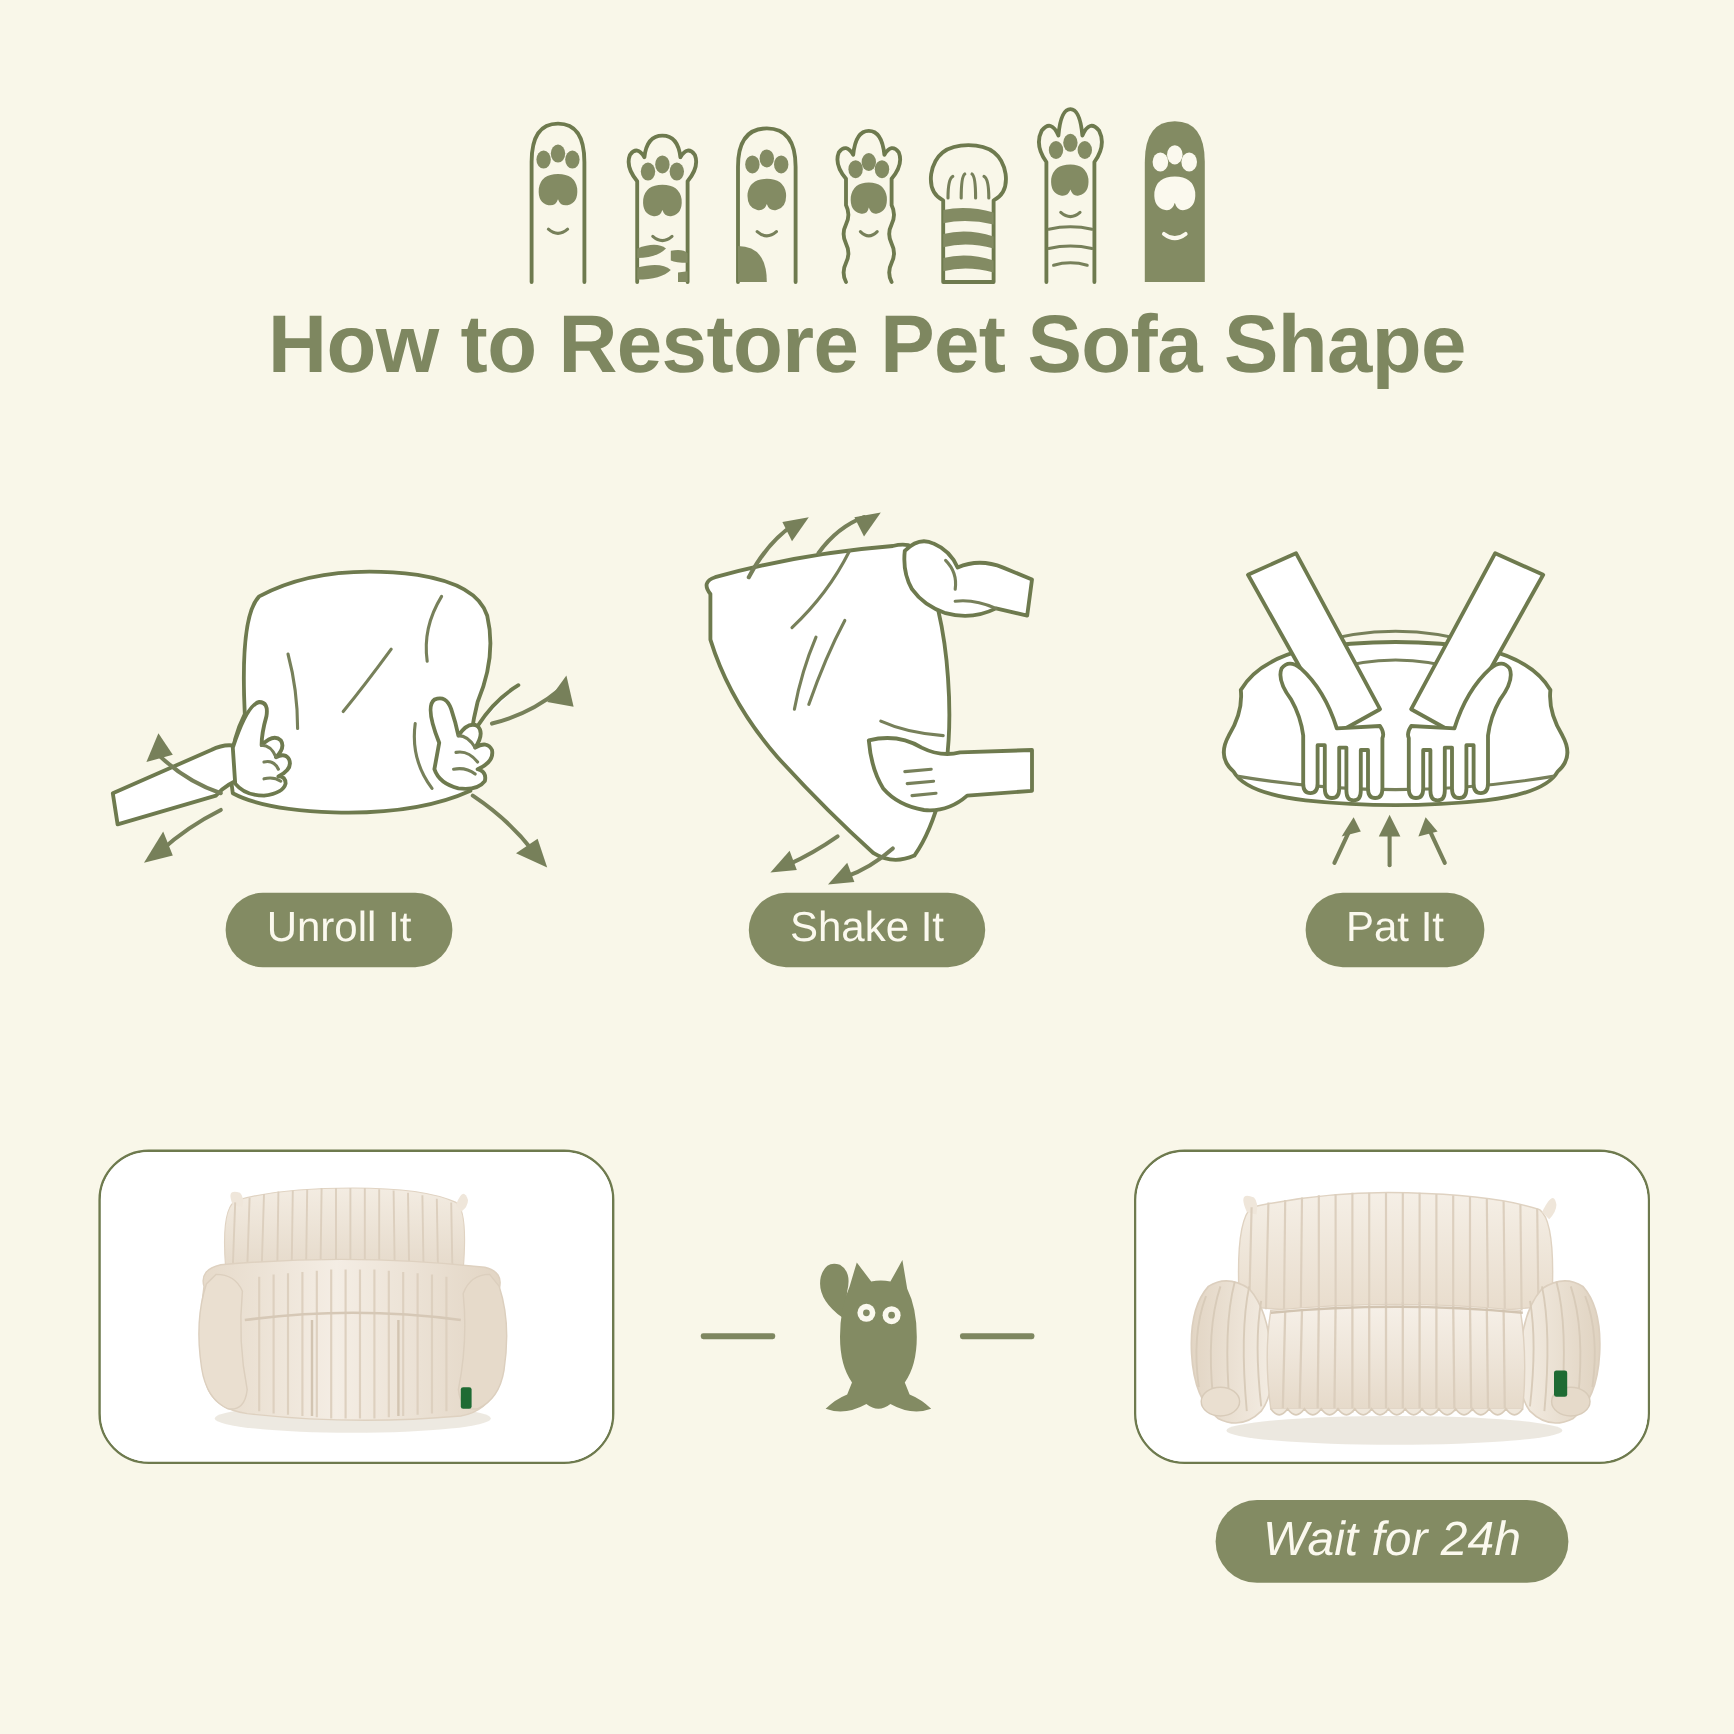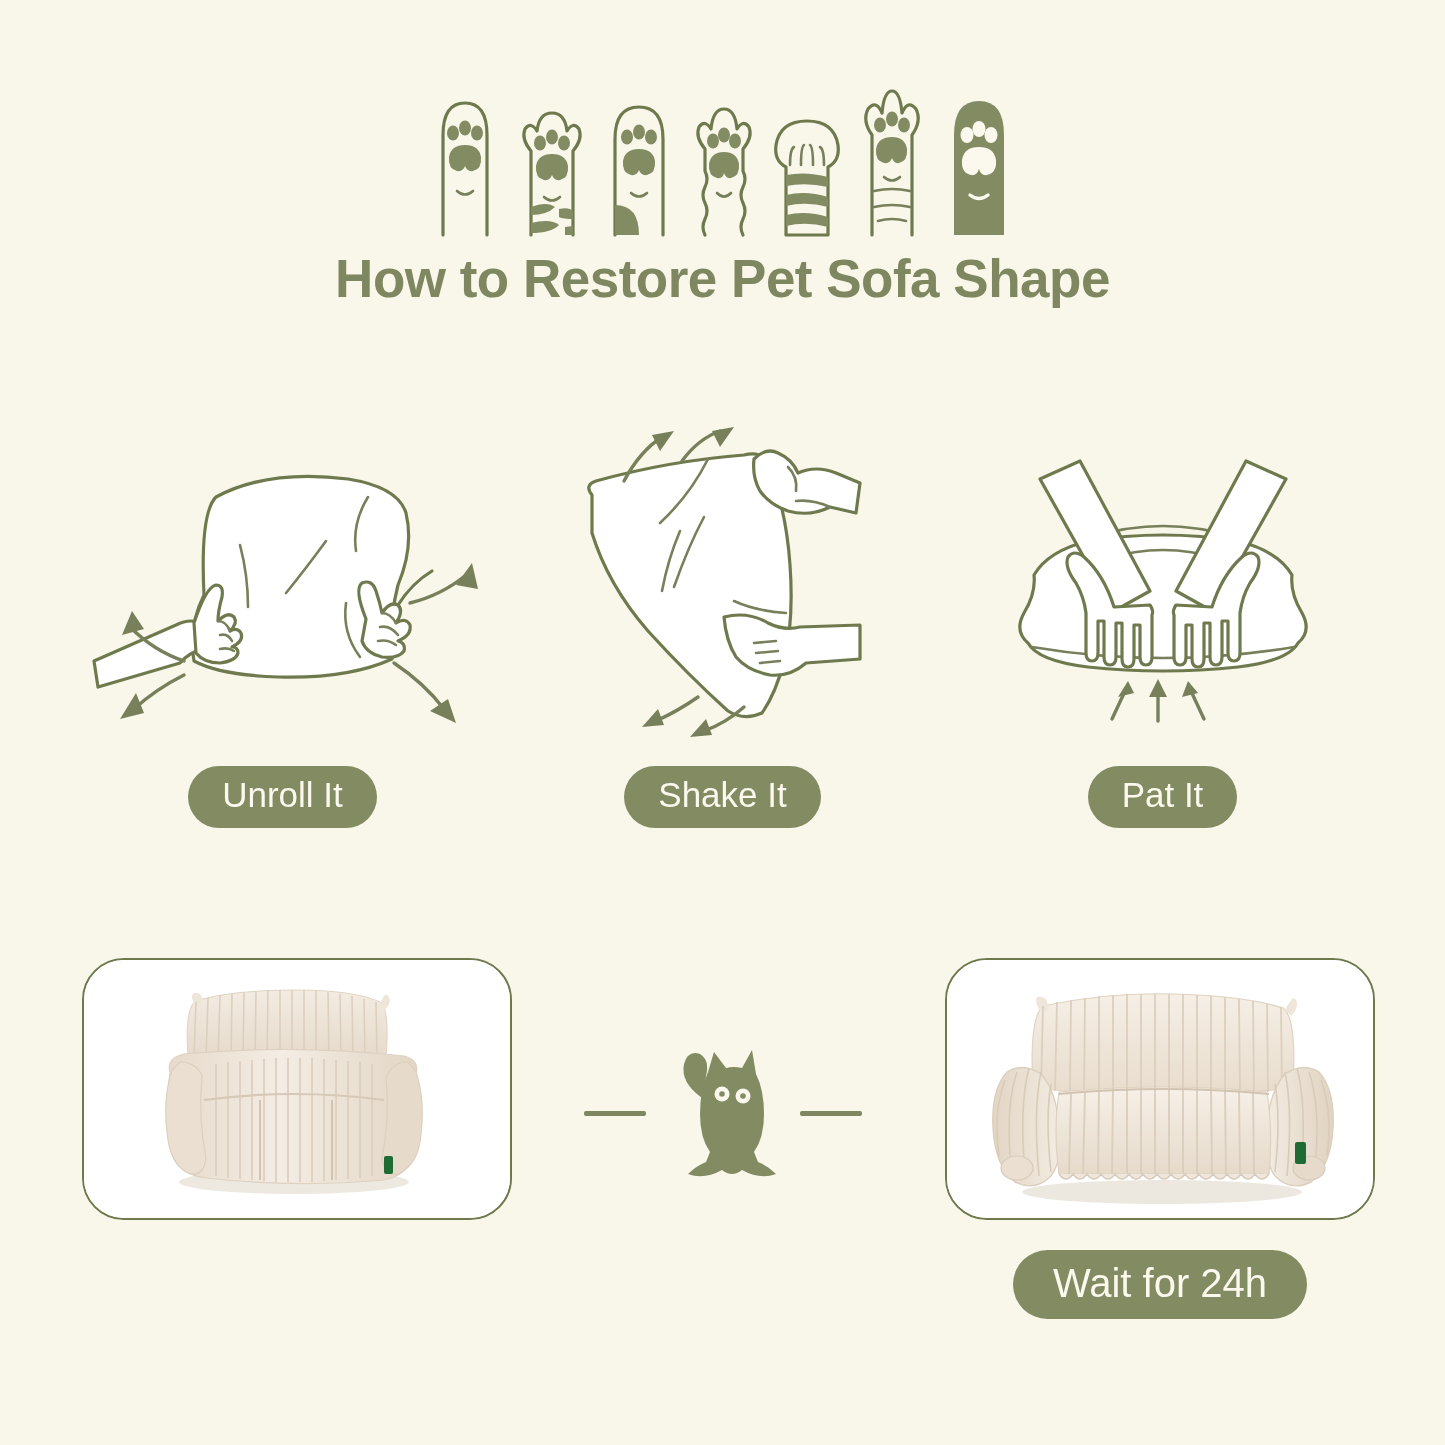--- a/index.html
+++ b/index.html
@@ -37,21 +37,21 @@
 
   .paw-row { display: flex; align-items: flex-end; gap: 2px; }
 
   
   .title {
     position: absolute;
     top: 248px;
     left: 0;
     width: 1445px;
     text-align: center;
-    font-size: 53px;
+    font-size: 68px;
     font-weight: bold;
     color: #7E8760;
     letter-spacing: -0.5px;
     white-space: nowrap;
   }
 
   
   .steps {
     position: absolute;
     top: 425px;
@@ -82,21 +82,20 @@
     background: #838B63;
     color: #FBF9EE;
     border-radius: 999px;
     font-size: 35px;
     padding: 9px 34px 12px 34px;
     white-space: nowrap;
     line-height: 1.15;
   }
 
   .step-label-wrap {
-    margin-top: 22px;
     height: 60px;
     display: flex;
     align-items: center;
     justify-content: center;
   }
 
   
   .compare {
     position: absolute;
     top: 958px;
@@ -119,21 +118,21 @@
   .photo-card.right { left: 945px; top: 0; }
 
   .card-label-wrap {
     position: absolute;
     top: 292px;
     display: flex;
     justify-content: center;
     width: 430px;
   }
   .card-label-wrap.left  { left: 82px; }
-  .card-label-wrap.right { left: 945px; }
+  .card-label-wrap.right { left: 945px; font-style: italic; }
 
   .card-label-wrap .pill { font-size: 40px; padding: 10px 40px 13px 40px; }
 
   
   .divider {
     position: absolute;
     left: 545px;
     top: 60px;
     width: 355px;
     height: 190px;

